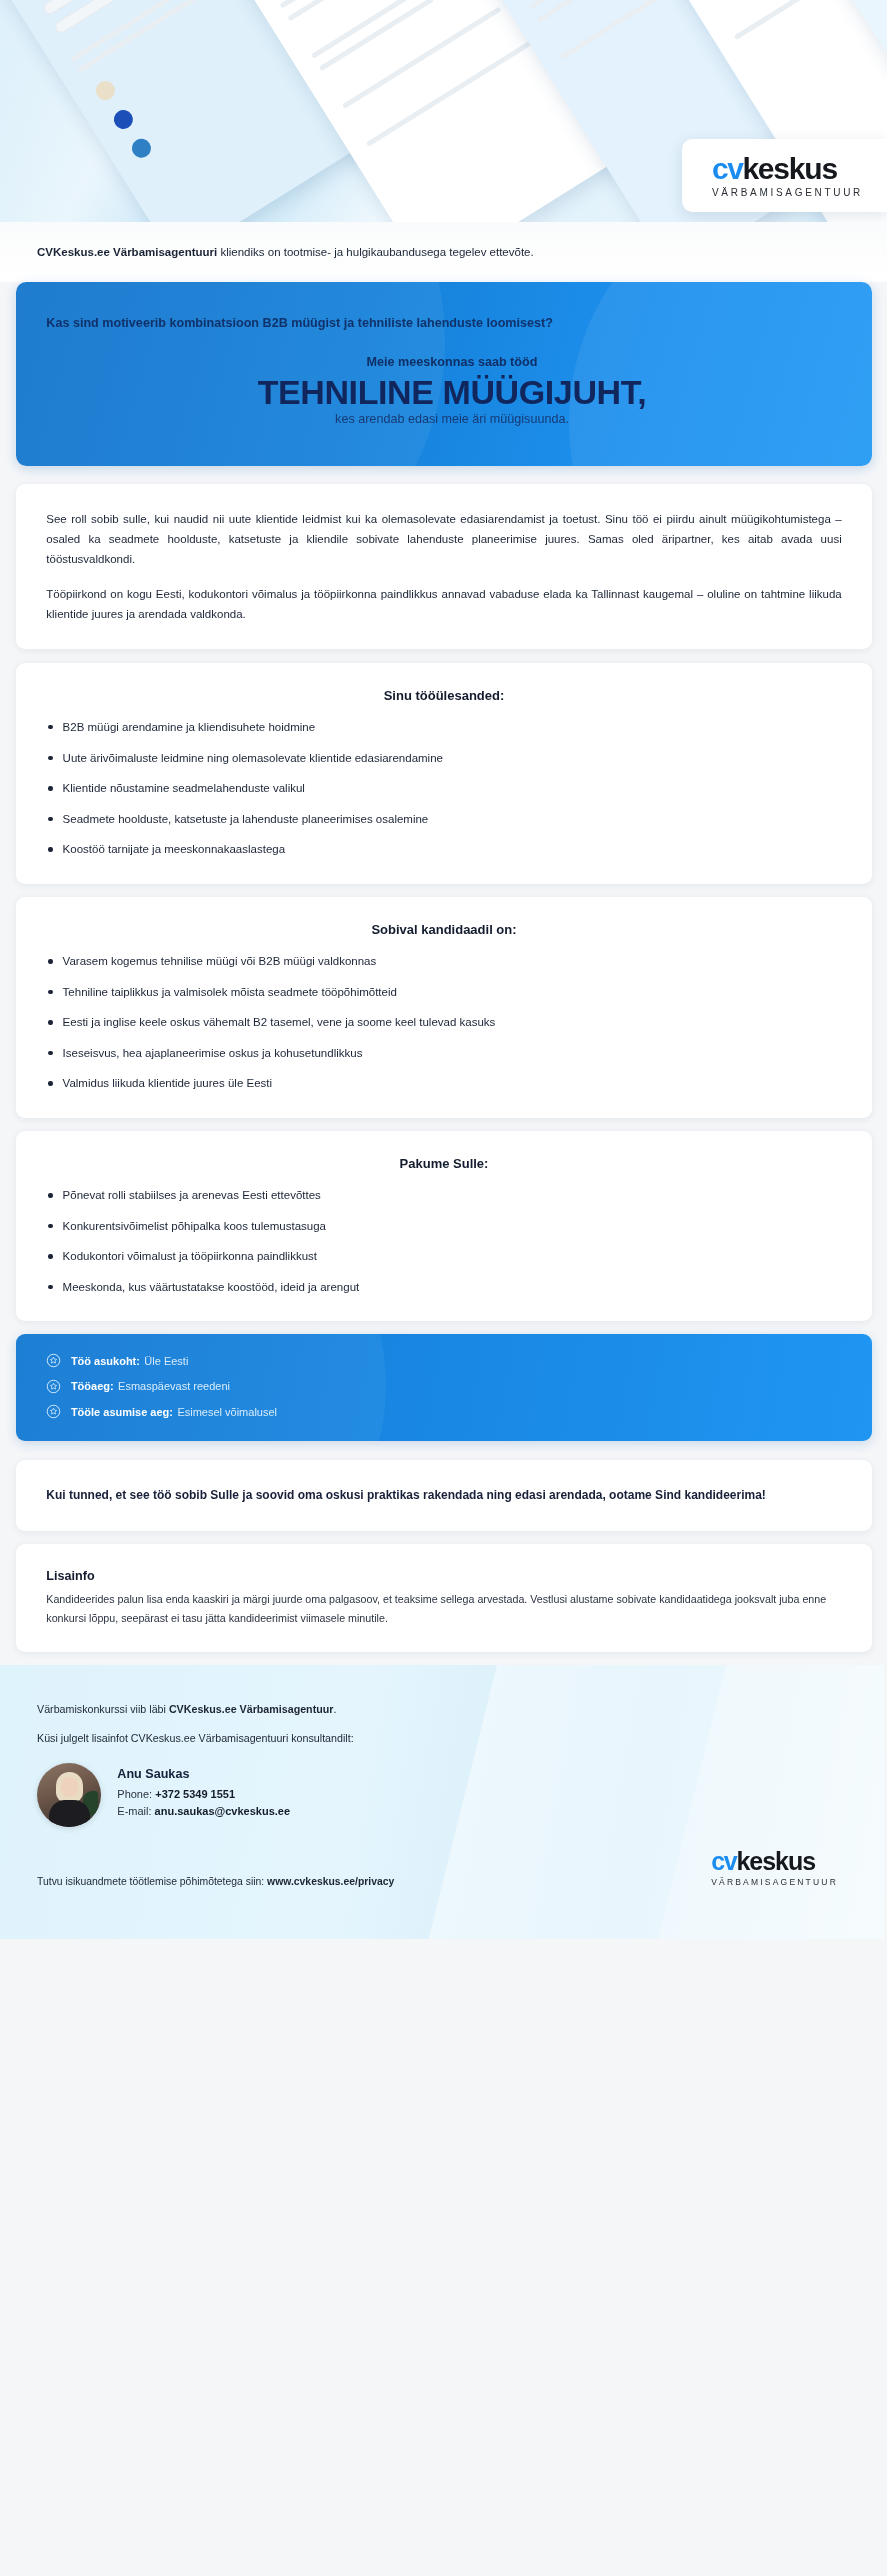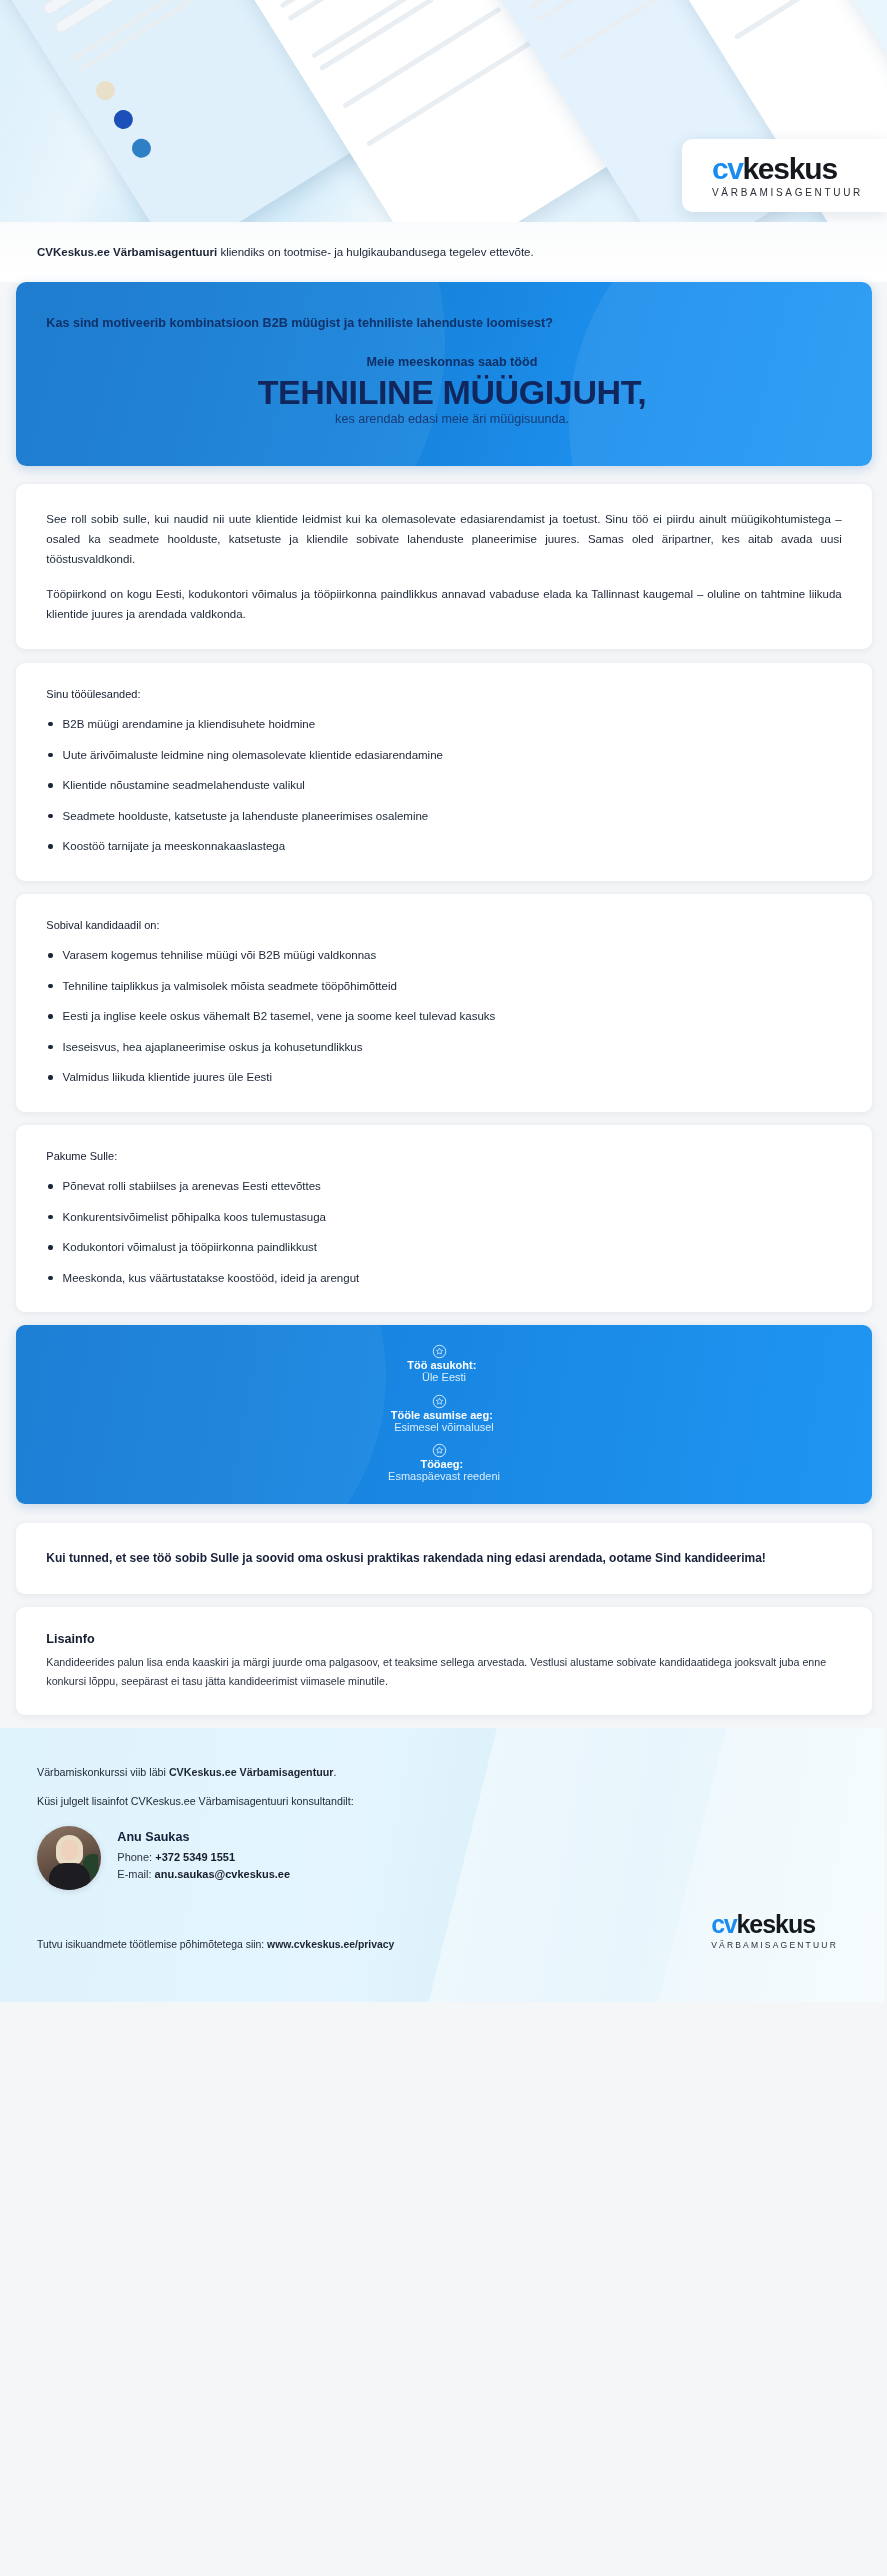--- a/index.html
+++ b/index.html
@@ -149,24 +149,25 @@
   .para {
     font-size: 11.5px;
     color:#1b2436;
     line-height: 1.75;
     text-align: justify;
   }
   .para + .para { margin-top: 15px; }
 
   
   .sec-title {
-    font-size: 11px;
-    font-weight: 400;
+    font-size: 13px;
+    font-weight: 700;
     color:#131b2e;
     margin-bottom: 16.3px;
+    text-align: center;
   }
   ul.bullets { list-style: none; }
   ul.bullets li {
     position: relative;
     padding-left: 16.3px;
     font-size: 11.5px;
     color:#1b2436;
     line-height: 1.5;
     margin-bottom: 13.3px;
   }
@@ -194,21 +195,20 @@
     content:"";
     position:absolute; left:-89px; top:-178px;
     width: 459px; height: 459px; border-radius:50%;
     background: rgba(255,255,255,.05);
   }
   .info-row {
     position: relative; z-index:2;
     display:flex; align-items:center;
     margin-bottom: 10.4px;
     font-size: 11px;
-    flex-direction: column;
   }
   .info-row:last-child { margin-bottom: 0; }
   .info-row .ico { flex: 0 0 auto; margin-right: 9.6px; display:flex; }
   .info-row .lbl { font-weight: 700; color:#ffffff; margin-right: 4.4px; }
   .info-row .val { color:#d8ecfb; }
 
   
   .cta-text {
     font-size: 12px;
     font-weight: 700;
@@ -408,33 +408,33 @@
       <span class="val">Üle Eesti</span>
     </div>
 
     <div class="info-row">
       <span class="ico">
         <svg width="15" height="15" viewBox="0 0 24 24" fill="none">
           <circle cx="12" cy="12" r="10" stroke="#cfe8fb" stroke-width="1.6"></circle>
           <path d="M12 6.6l1.55 3.2 3.45.48-2.5 2.42.6 3.45L12 14.52 8.9 16.15l.6-3.45L7 10.28l3.45-.48L12 6.6z" stroke="#cfe8fb" stroke-width="1.3" fill="none" stroke-linejoin="round"></path>
         </svg>
       </span>
-      <span class="lbl">Tööle asumise aeg:</span>
-      <span class="val">Esimesel võimalusel</span>
+      <span class="lbl">Tööaeg:</span>
+      <span class="val">Esmaspäevast reedeni</span>
     </div>
 
     <div class="info-row">
       <span class="ico">
         <svg width="15" height="15" viewBox="0 0 24 24" fill="none">
           <circle cx="12" cy="12" r="10" stroke="#cfe8fb" stroke-width="1.6"></circle>
           <path d="M12 6.6l1.55 3.2 3.45.48-2.5 2.42.6 3.45L12 14.52 8.9 16.15l.6-3.45L7 10.28l3.45-.48L12 6.6z" stroke="#cfe8fb" stroke-width="1.3" fill="none" stroke-linejoin="round"></path>
         </svg>
       </span>
-      <span class="lbl">Tööaeg:</span>
-      <span class="val">Esmaspäevast reedeni</span>
+      <span class="lbl">Tööle asumise aeg:</span>
+      <span class="val">Esimesel võimalusel</span>
     </div>
 
   </div>
 
   <div class="card">
     <div class="cta-text">Kui tunned, et see töö sobib Sulle ja soovid oma oskusi praktikas rakendada ning edasi arendada, ootame Sind kandideerima!</div>
   </div>
 
   <div class="card">
     <div class="lisainfo-title">Lisainfo</div>

